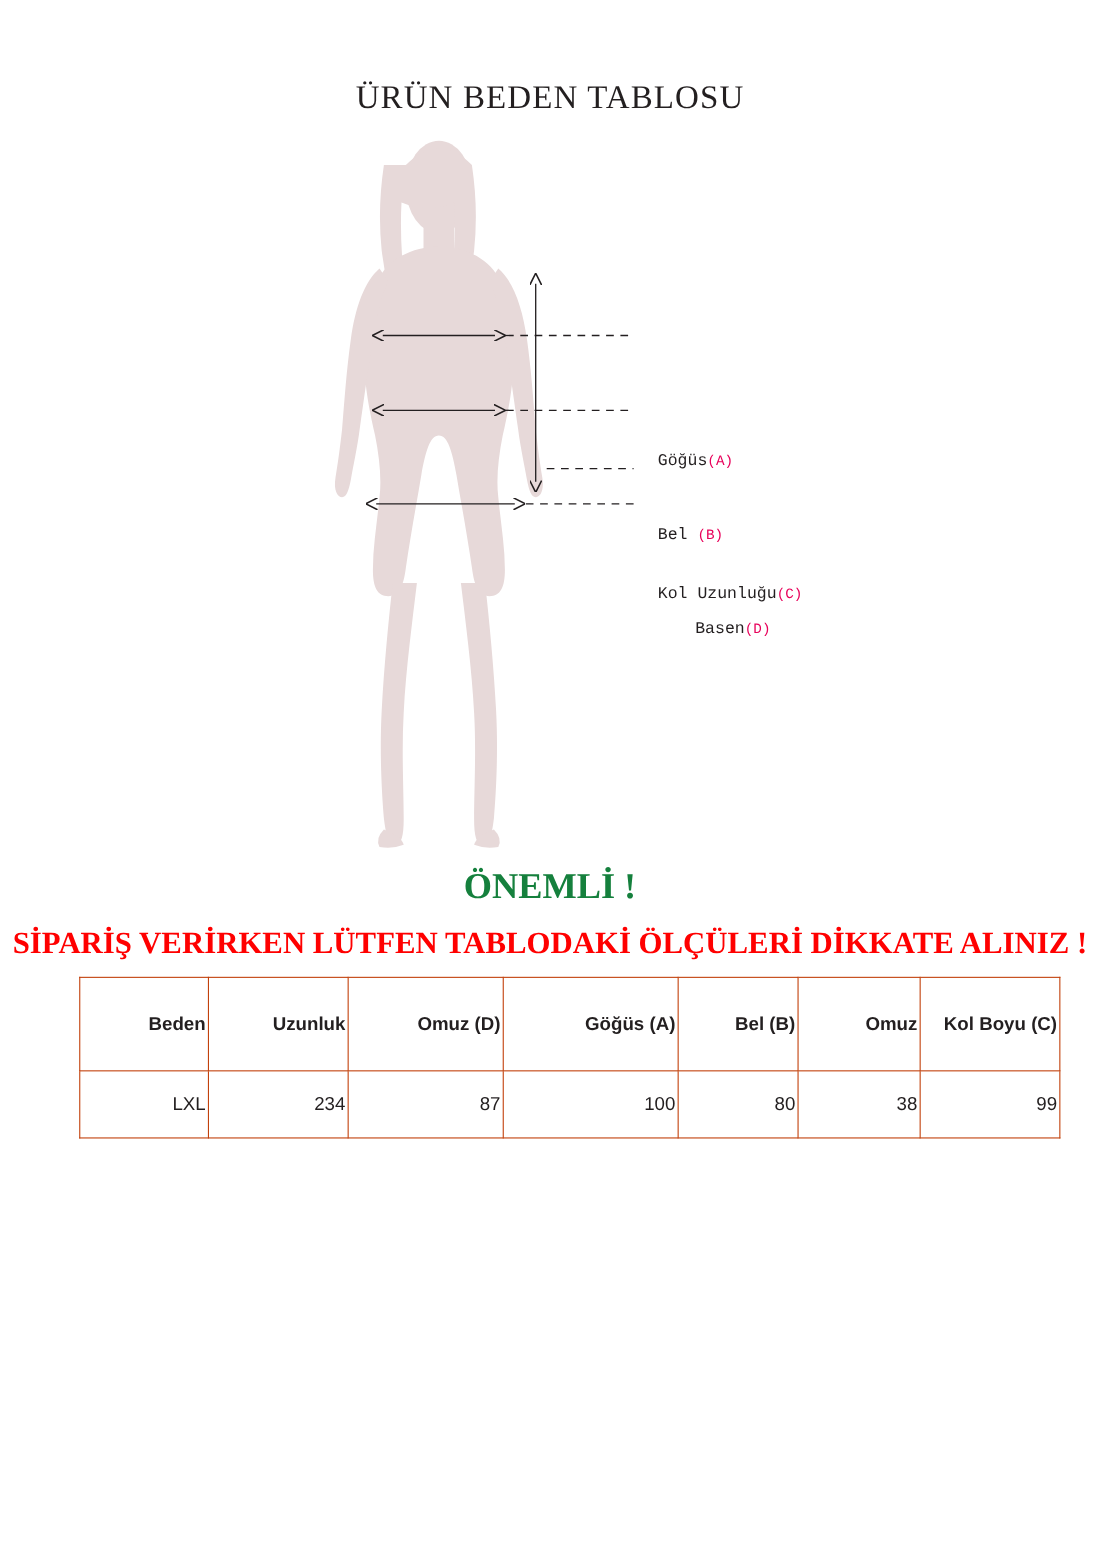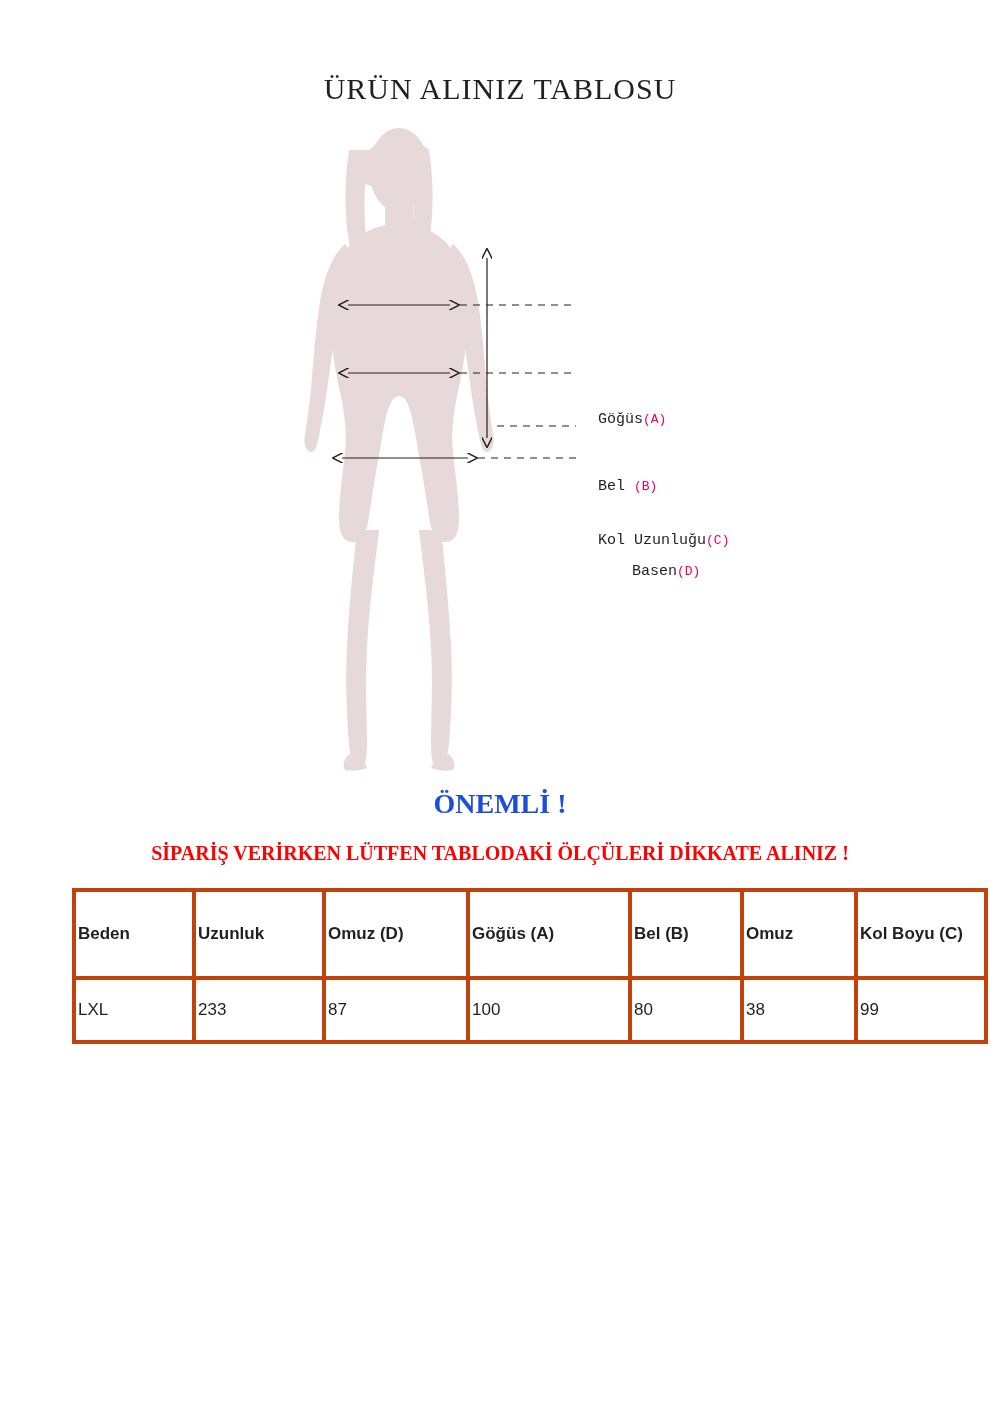--- a/index.html
+++ b/index.html
@@ -62,48 +62,48 @@
 
   
   .important {
     position: absolute;
     top: 788px;
     left: 0;
     width: 1000px;
     text-align: center;
     font-family: "Liberation Serif", serif;
     font-weight: bold;
-    font-size: 28px;
-    color: #1d4ed8;
+    font-size: 33px;
+    color: #15803d;
   }
   .important-sub {
     position: absolute;
     top: 842px;
     left: 0;
     width: 1000px;
     text-align: center;
     font-family: "Liberation Serif", serif;
     font-weight: bold;
-    font-size: 20px;
+    font-size: 28px;
     color: #ff0000;
   }
 
   
   .size-table {
     position: absolute;
     top: 888px;
     left: 72px;
     width: 856px;
     border-collapse: collapse;
     table-layout: fixed;
   }
   .size-table th,
   .size-table td {
-    border: 4px solid #c2410c;
-    text-align: left;
+    border: 1px solid #c2410c;
+    text-align: right;
     font-family: "Liberation Sans", sans-serif;
     color: #231f20;
   }
   .size-table th {
     height: 76px;
     font-size: 17px;
     font-weight: bold;
     padding: 4px 2px;
     line-height: 1.18;
   }
@@ -117,21 +117,21 @@
   .col-uzun   { width: 122px; }
   .col-basen  { width: 136px; }
   .col-gogus  { width: 154px; }
   .col-bel    { width: 104px; }
   .col-omuz   { width: 106px; }
   .col-kol    { width: 122px; }
 </style>
 </head>
 <body>
 
-<div class="page-title">ÜRÜN ALINIZ TABLOSU</div>
+<div class="page-title">ÜRÜN BEDEN TABLOSU</div>
 
 <div class="figure-area">
   <svg class="body-svg" width="1000" height="660" viewBox="0 0 1000 660">
 
     <g fill="#e7d9d9">
 
       <ellipse cx="399" cy="50" rx="30" ry="42"></ellipse>
 
       <path d="M385 84 h28 v34 h-28 z"></path>
 
@@ -216,21 +216,21 @@
       <th class="col-basen">Omuz (D)</th>
       <th class="col-gogus">Göğüs (A)</th>
       <th class="col-bel">Bel (B)</th>
       <th class="col-omuz">Omuz</th>
       <th class="col-kol">Kol Boyu (C)</th>
     </tr>
   </thead>
   <tbody>
     <tr>
       <td>LXL</td>
-      <td>233</td>
+      <td>234</td>
       <td>87</td>
       <td>100</td>
       <td>80</td>
       <td>38</td>
       <td>99</td>
     </tr>
   </tbody>
 </table>
 
 </body></html>

